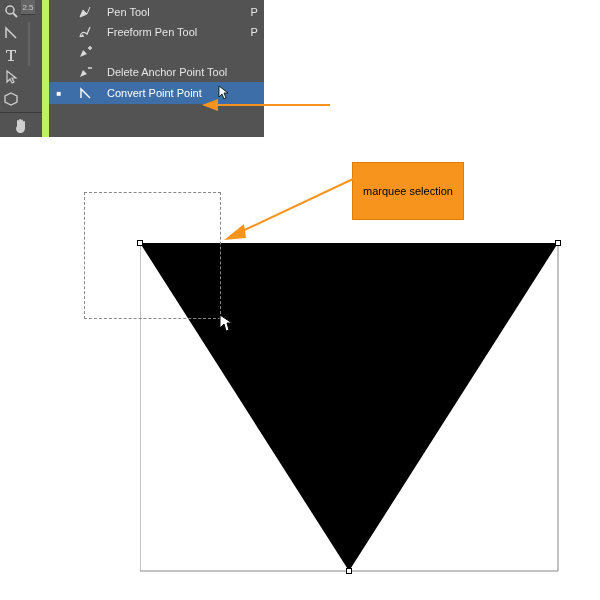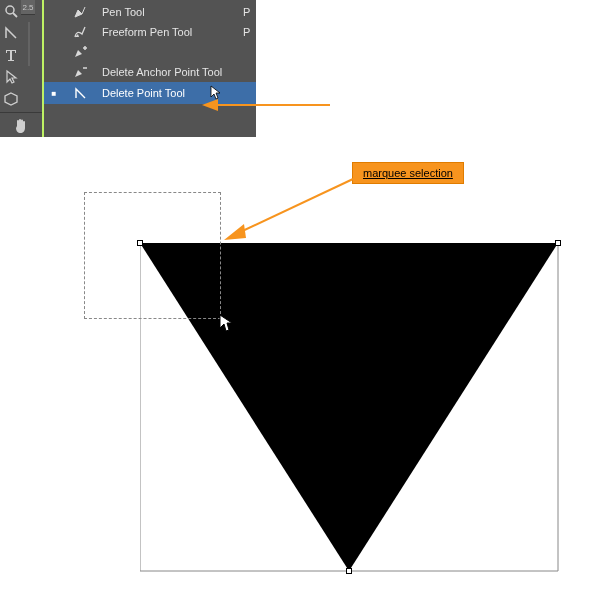--- a/index.html
+++ b/index.html
@@ -19,21 +19,21 @@
     position: absolute;
     left: 0;
     top: 0;
     display: flex;
     background: #535353;
   }
   .toolbar {
     display: flex;
     flex-direction: column;
     background: #535353;
-    border-right: 2px solid #bef264;
+    border-right: 7px solid #bef264;
     width: 42px;
   }
   .tool-row {
     display: flex;
   }
   .tool-btn {
     width: 21px;
     height: 22px;
     display: flex;
     align-items: center;
@@ -106,23 +106,22 @@
   .flyout-item .cursor-arrow {
     margin-left: 2px;
   }
 
   
   .callout-box {
     position: absolute;
     background: #f7941e;
     color: #000;
     font-size: 11px;
-    padding: 4px 10px;
+    padding: 22px 10px;
     border: 1px solid #e07c00;
-    text-decoration: underline;
   }
 
   .annotation-wrap {
     position: absolute;
     pointer-events: none;
   }
   .annotation-wrap svg { display: block; }
 
   
   .canvas-area {
@@ -283,21 +282,21 @@
       <span class="shortcut"></span>
     </div>
 
     <div class="flyout-item selected">
       <span class="check">■</span>
       <span class="icon-slot">
         <svg width="14" height="14" viewBox="0 0 14 14">
           <polyline points="3,12 3,3 12,12" fill="none" stroke="#fff" stroke-width="1.4"></polyline>
         </svg>
       </span>
-      <span class="label">Delete Point Tool</span>
+      <span class="label">Convert Point Point</span>
 
       <svg class="cursor-arrow" width="12" height="16" viewBox="0 0 12 16">
         <path d="M1 1 L1 12 L4 9 L6 14 L8 13 L6 8 L10 8 Z" fill="#fff" stroke="#000" stroke-width="0.8"></path>
       </svg>
       <span class="shortcut"></span>
     </div>
   </div>
 </div>
 
 <div class="annotation-wrap" style="left:200px; top:90px;">

